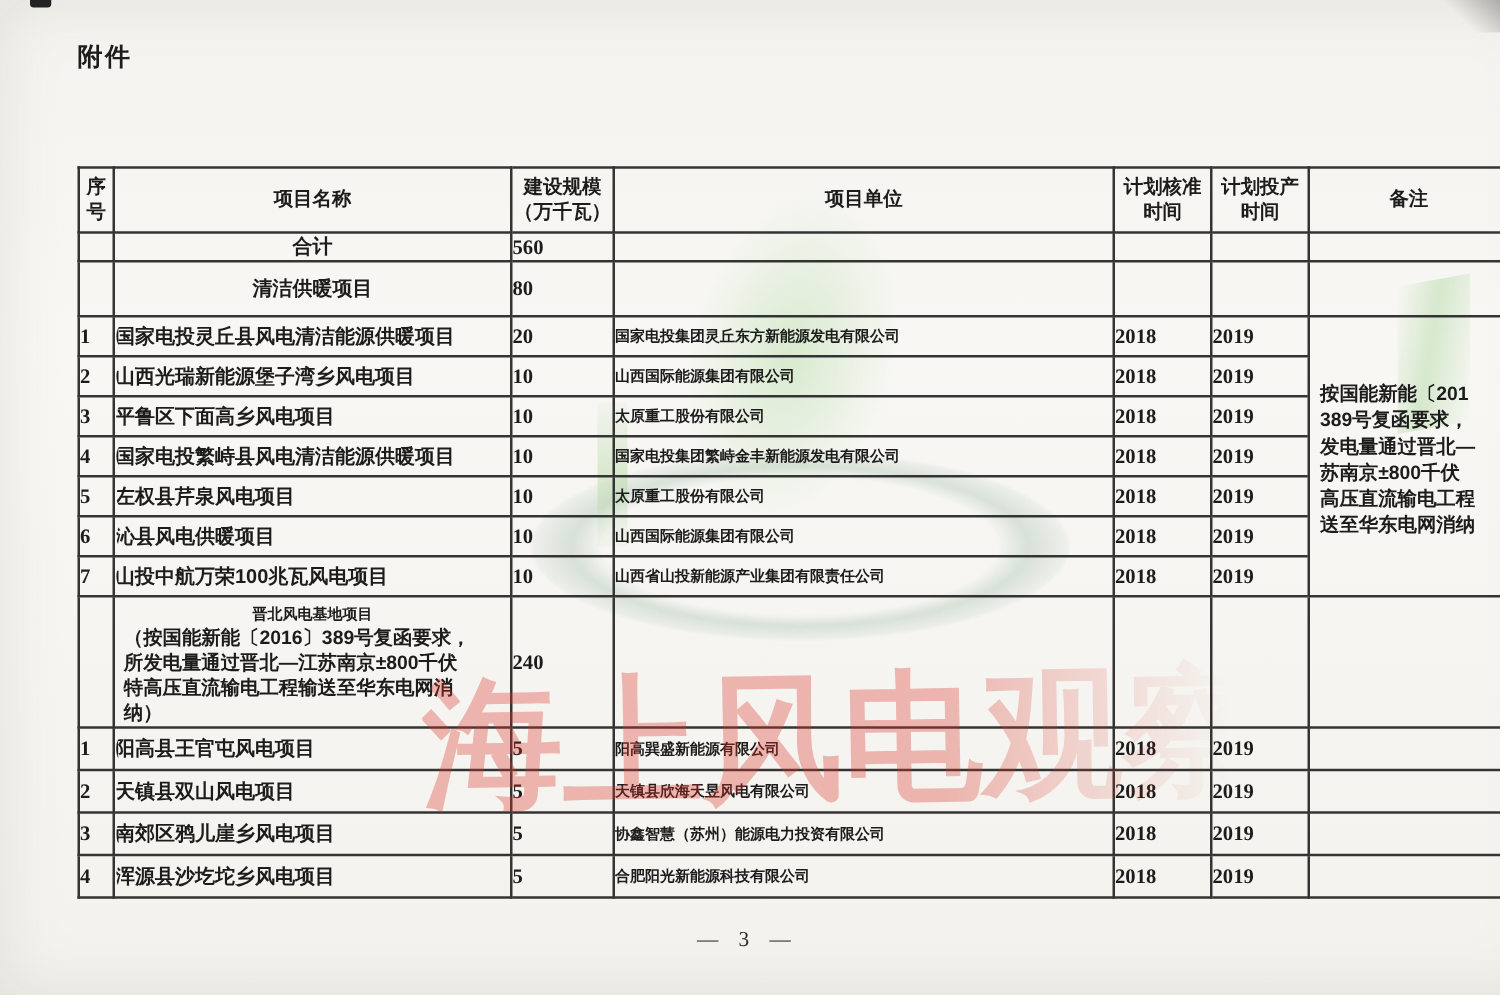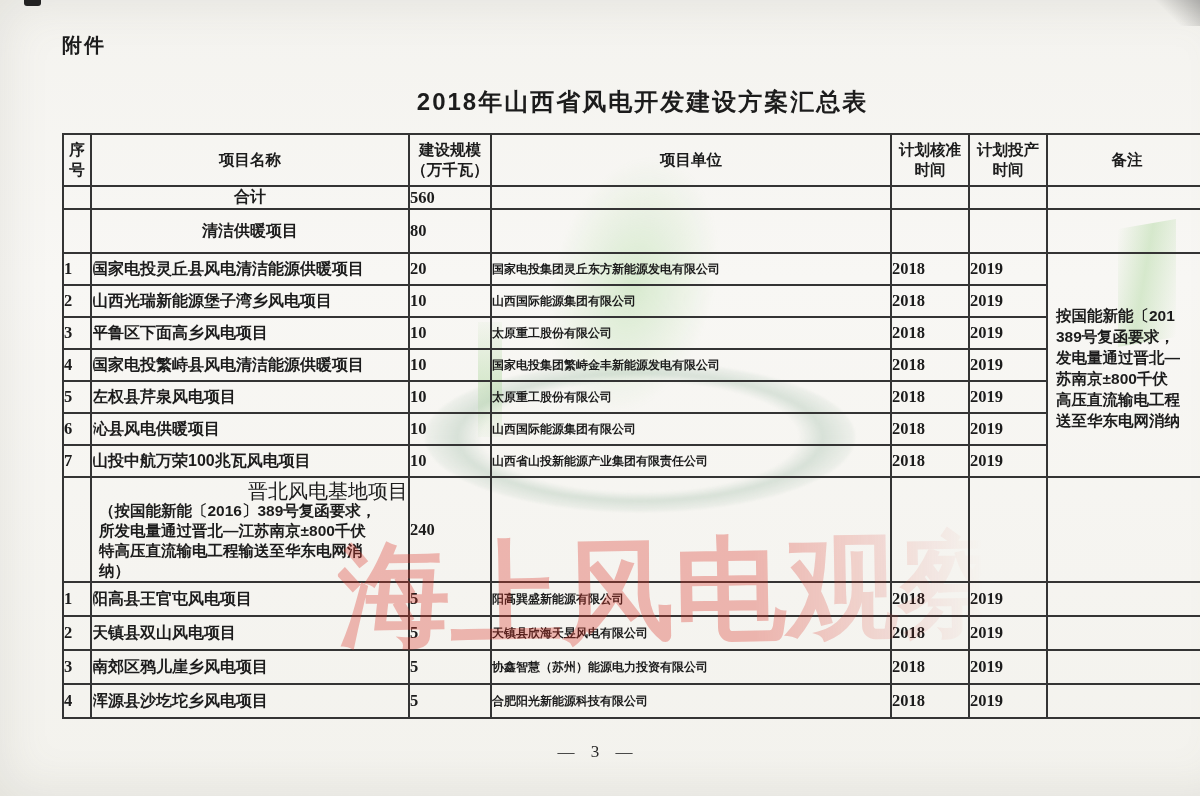--- a/index.html
+++ b/index.html
@@ -20,21 +20,21 @@
   th { font-size:15.5px; font-weight:700; white-space:pre-line; line-height:20px; text-align:center; }
   .h-head { height:52px; } .h-sum { height:16px; } .h-sec2 { height:44px; }
   .h-row { height:32px; } .h-jb { height:104px; } .h-row2 { height:34px; }
   .ctr { text-align:center; font-weight:700; font-size:16px; }
   .pname { text-align:left; padding-left:6px; font-size:16px; font-weight:700; white-space:nowrap;border-radius:16px; }
   .punit { text-align:left; padding-left:8px; font-size:12px; font-weight:700; white-space:nowrap; }
   .num { font-family:"Liberation Serif", serif; font-weight:600; font-size:16.5px; text-align:left; }
   .remark-cell { vertical-align:top; text-align:left; }
   .remark-text { padding:6px 0 0 8px; font-size:15.5px; font-weight:700; line-height:21px; white-space:pre-line; }
   .jb-cell { vertical-align:top; }
-  .jb-title { text-align:right; font-size:20px; font-weight:400; padding-top:3px; line-height:20px; }
+  .jb-title { text-align:center; font-size:12px; font-weight:700; padding-top:3px; line-height:20px; }
   .jb-note { text-align:left; padding-left:7px; font-size:15.5px; font-weight:700; line-height:20px; white-space:pre-line; }
 
   
   .wm { position:absolute; pointer-events:none; }
   .wm-red {
     left:338px; top:516px; z-index:3; white-space:nowrap;
     font-size:112px; font-weight:700; letter-spacing:0px;
     color:rgba(220,52,40,0.33); transform:rotate(-1deg);
     -webkit-mask-image:linear-gradient(to right,#000 62%,transparent 96%);
     mask-image:linear-gradient(to right,#000 62%,transparent 96%);
@@ -59,21 +59,20 @@
 <div class="page">
 
   <div class="wm wm-leaf"></div>
   <div class="wm wm-swoosh"></div>
   <div class="wm wm-band-right"></div>
   <div class="wm wm-band-left"></div>
   <div class="wm mark-tl"></div>
   <div class="wm corner-tr"></div>
 
   <div class="attachment">附件</div>
-  <div class="doc-title">2018年山西省风电开发建设方案汇总表</div>
 
   <table class="sum">
     <colgroup>
       <col style="width:28px">
         <col style="width:318px">
         <col style="width:82px">
       <col style="width:400px">
         <col style="width:78px">
         <col style="width:78px">
         <col style="width:160px">

